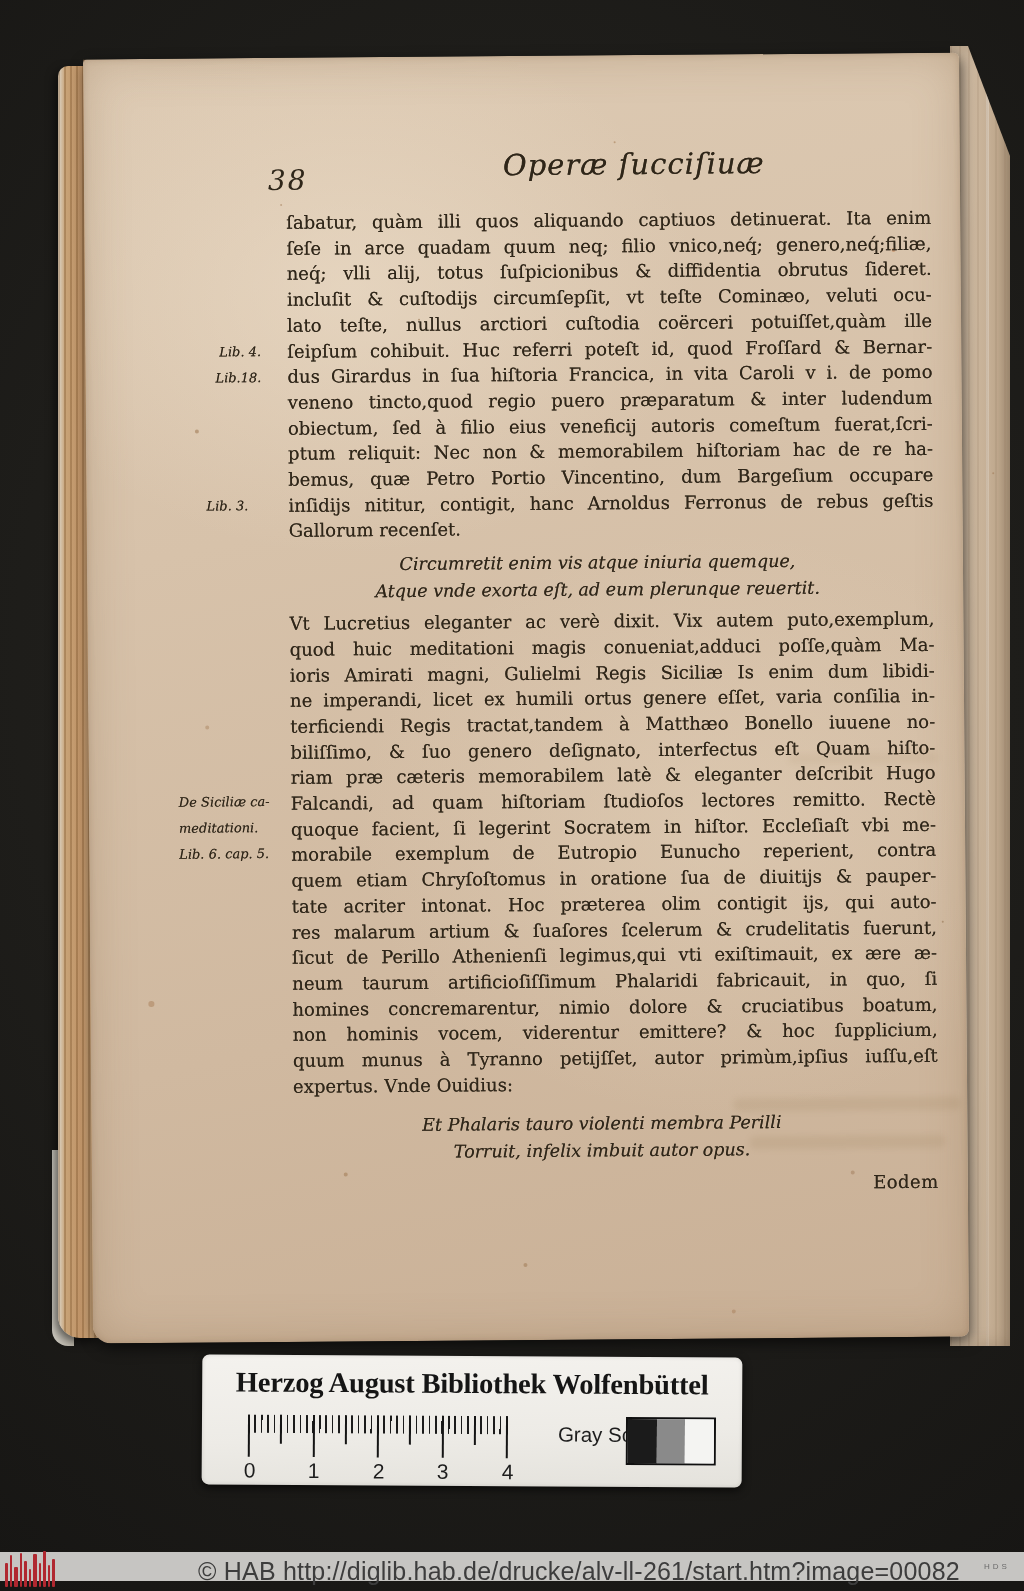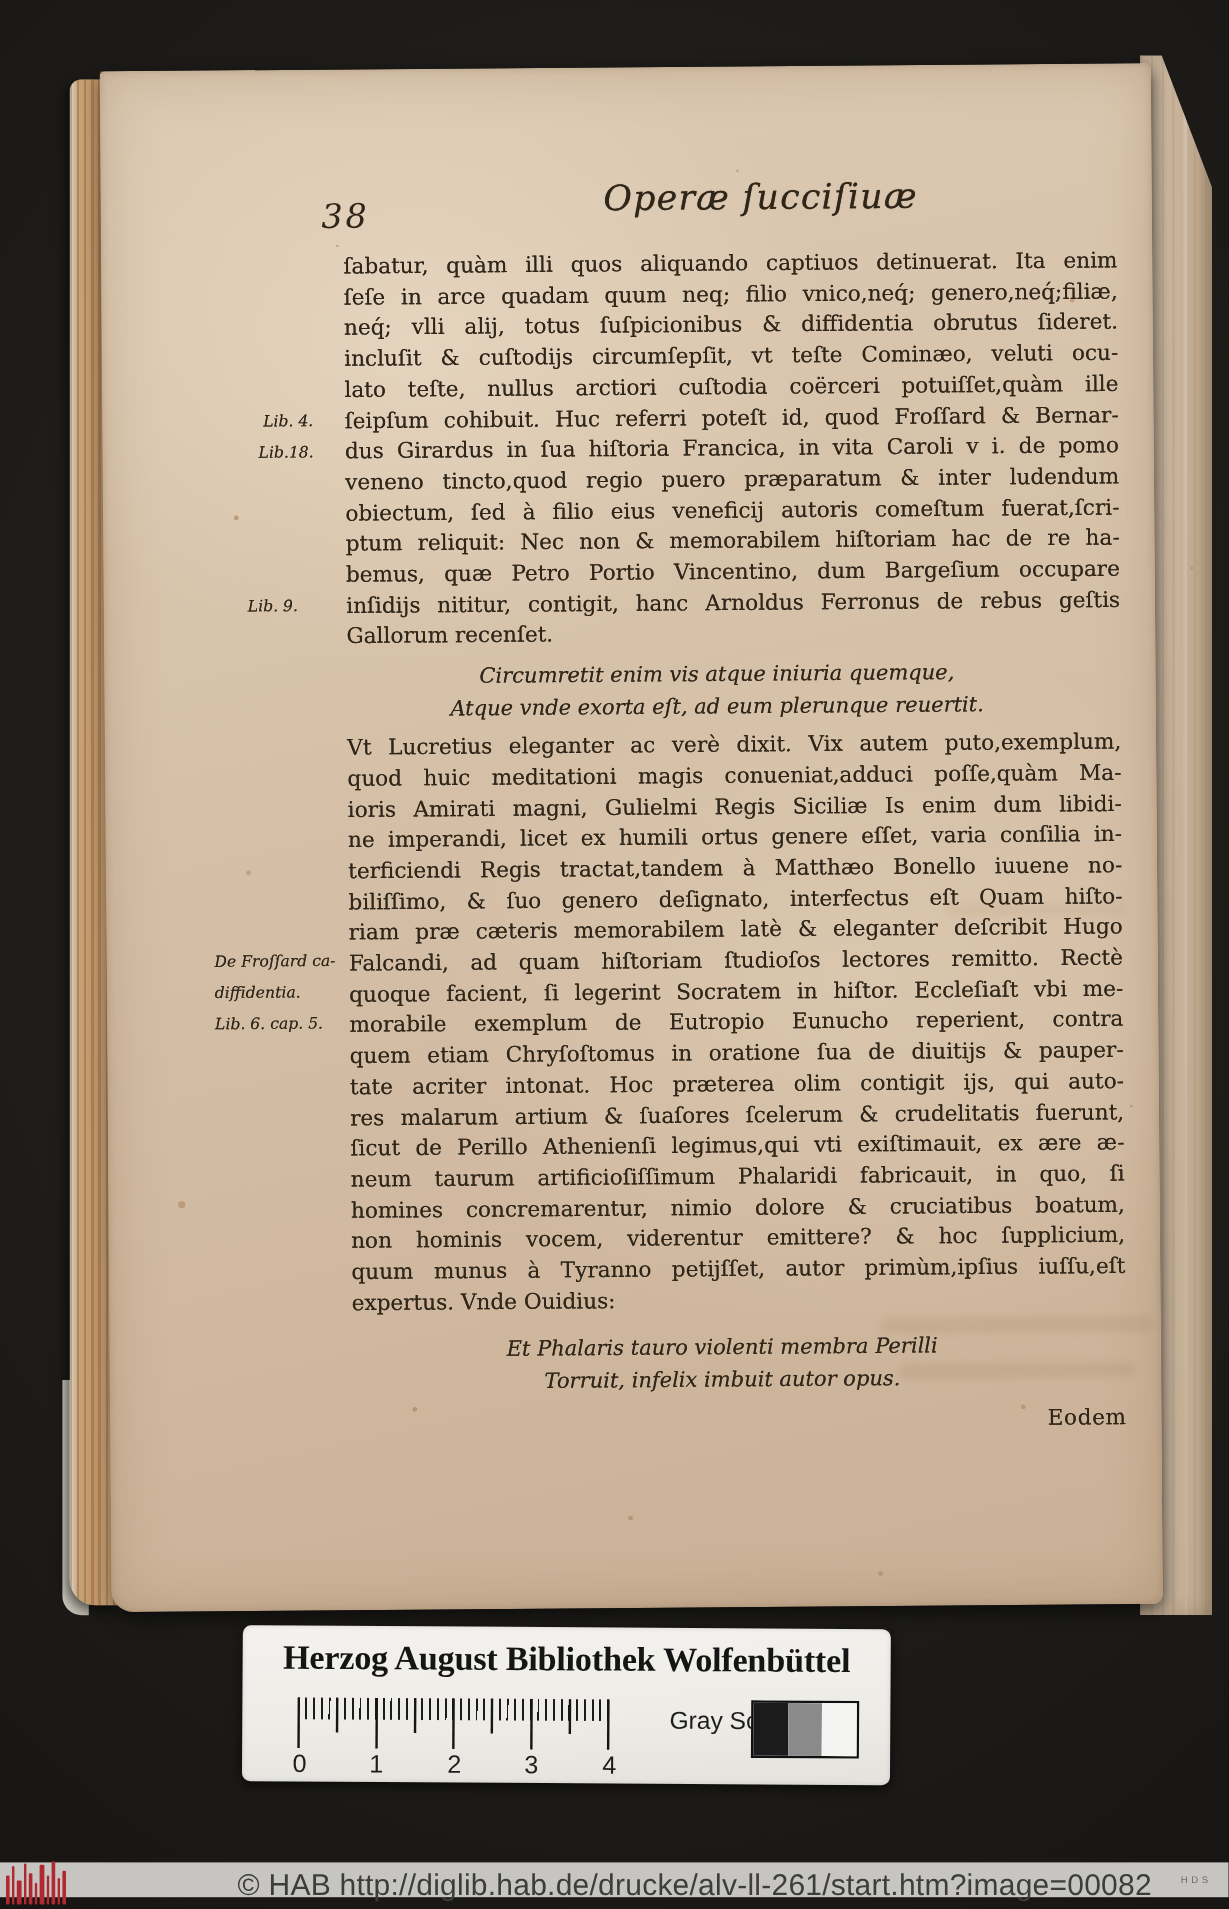--- a/index.html
+++ b/index.html
@@ -121,24 +121,24 @@
     <div class="specks"></div>
     <div class="bleed b1"></div>
     <div class="bleed b2"></div>
     <div class="bleed b3"></div>
 
     <div class="pagenum">38</div>
     <div class="running-title">Operæ ſucciſiuæ</div>
 
     <div class="marginal mn1">Lib. 4.</div>
     <div class="marginal mn2">Lib.18.</div>
-    <div class="marginal mn3">Lib. 9.</div>
+    <div class="marginal mn3">Lib. 3.</div>
     <div class="marginal mn4">
-      <div>De Froſſard ca-</div>
-      <div>diffidentia.</div>
+      <div>De Siciliæ ca-</div>
+      <div>meditationi.</div>
       <div>Lib. 6. cap. 5.</div>
     </div>
 
     <div class="textblock">
       <div class="bl">ſabatur, quàm illi quos aliquando captiuos detinuerat. Ita enim</div>
       <div class="bl">ſeſe in arce quadam quum neq; filio vnico,neq́; genero,neq́;filiæ,</div>
       <div class="bl">neq́; vlli alij, totus ſuſpicionibus &amp; diffidentia obrutus ſideret.</div>
       <div class="bl">incluſit &amp; cuſtodijs circumſepſit, vt teſte Cominæo, veluti ocu-</div>
       <div class="bl">lato teſte, nullus arctiori cuſtodia coërceri potuiſſet,quàm ille</div>
       <div class="bl">ſeipſum cohibuit. Huc referri poteſt id, quod Froſſard &amp; Bernar-</div>

